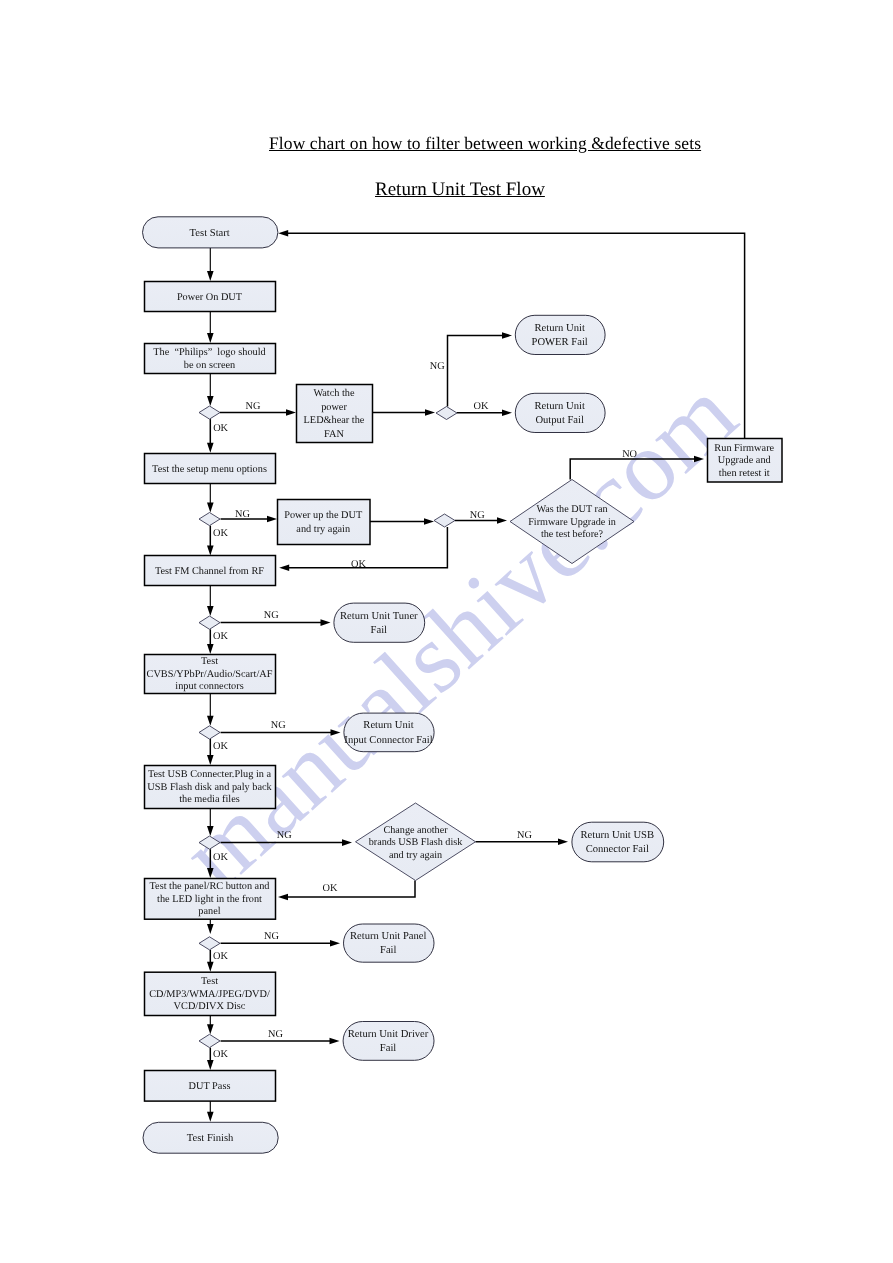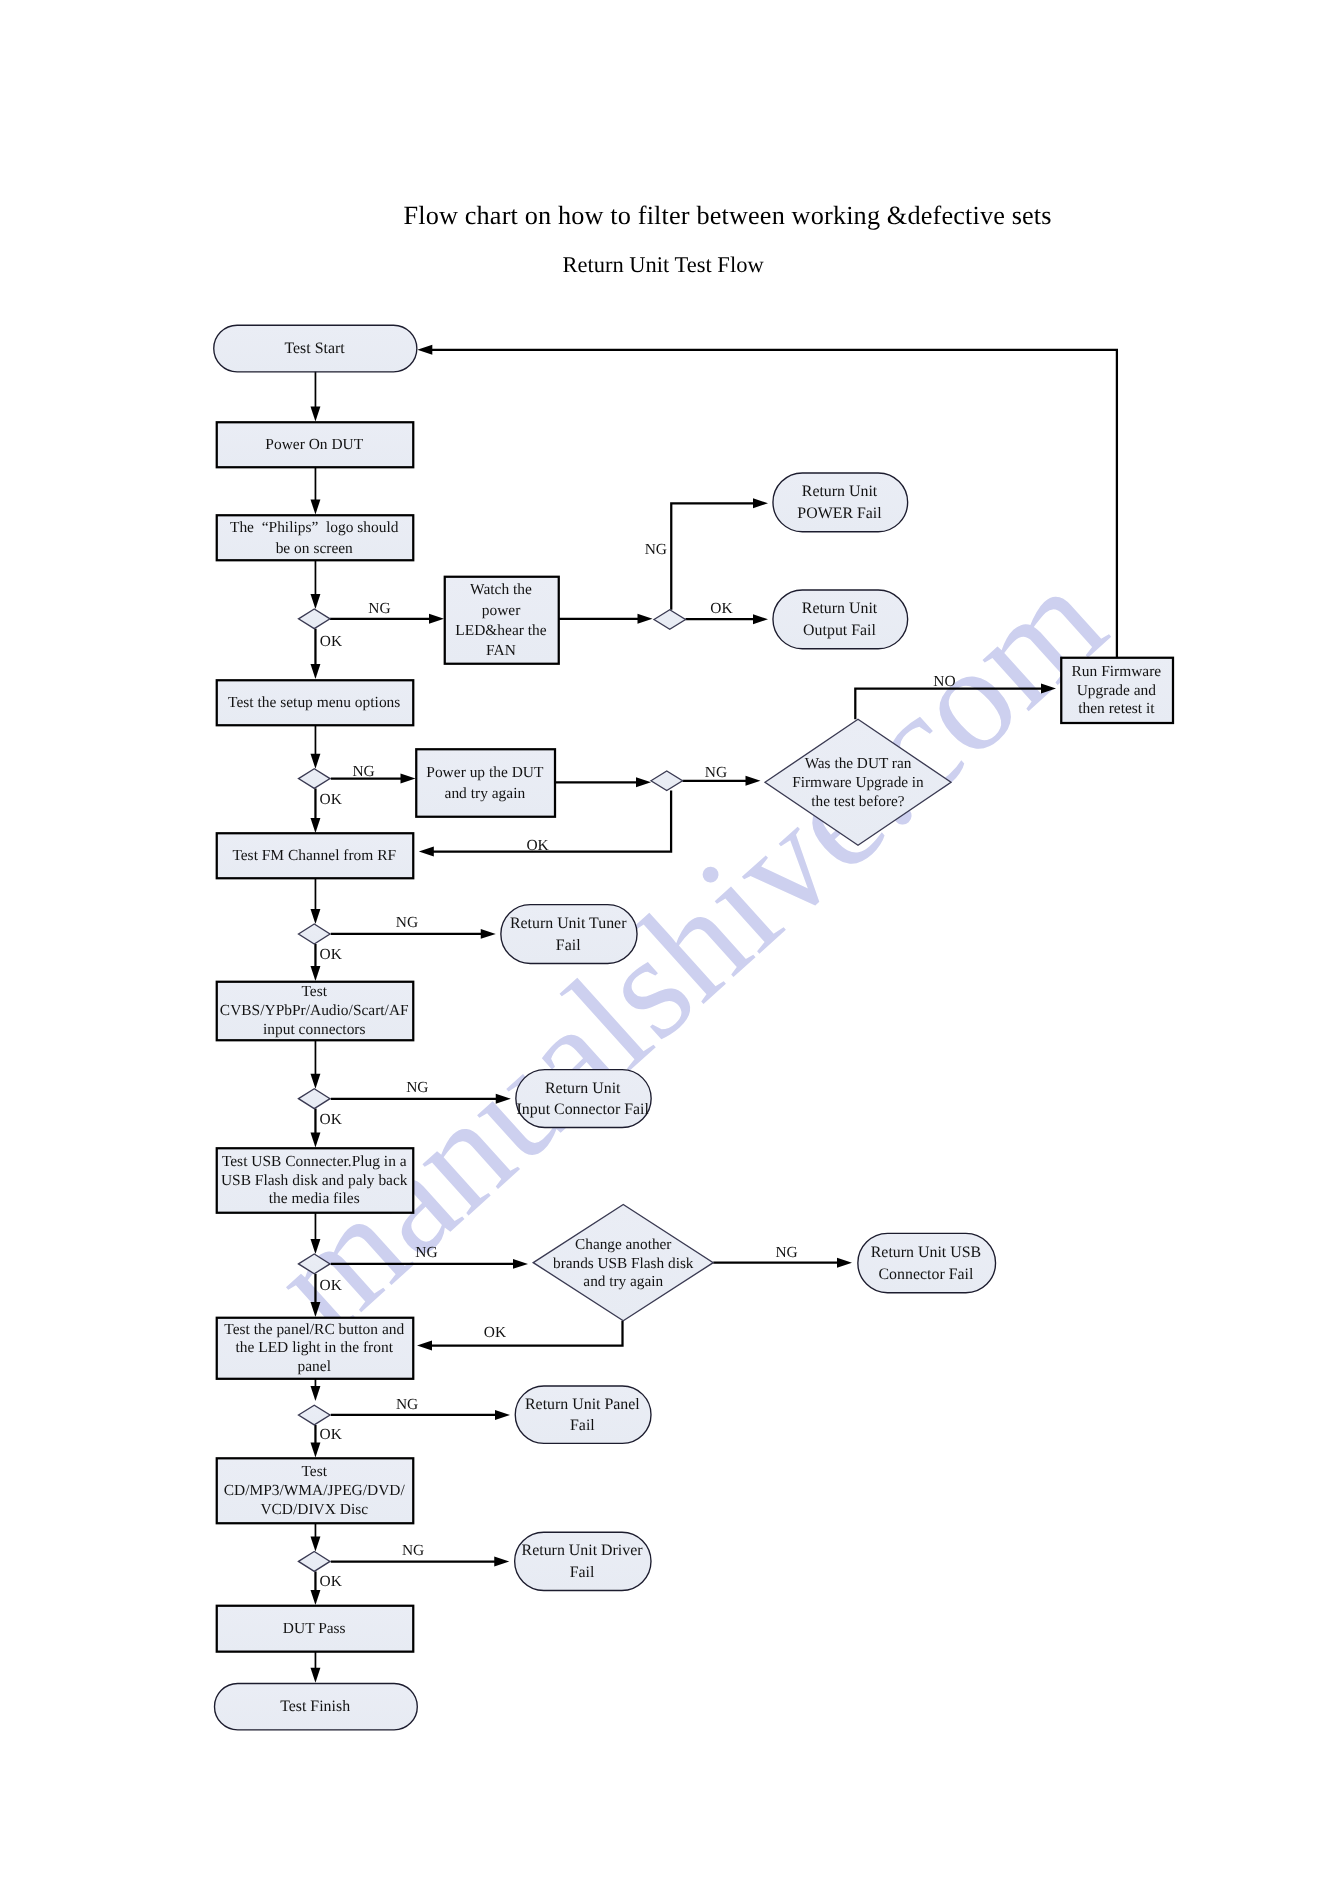--- a/index.html
+++ b/index.html
@@ -1,21 +1,21 @@
 <!DOCTYPE html>
 <html><head>
 <meta charset="utf-8">
 <style>
   html,body{margin:0;padding:0;background:#ffffff;}
   body{width:893px;height:1263px;position:relative;overflow:hidden;
        font-family:"Liberation Serif","DejaVu Serif",serif;-webkit-font-smoothing:antialiased;text-rendering:geometricPrecision;}
   #page{position:absolute;left:0;top:0;width:893px;height:1263px;}
-  .ttl{position:absolute;white-space:nowrap;color:#000;}
+  .ttl{position:absolute;white-space:nowrap;color:#000;text-decoration:underline;}
   #title{font-size:17.5px;left:269px;top:133px;letter-spacing:0.1px;}
-  #subtitle{font-size:15px;left:375px;top:169px;}
+  #subtitle{font-size:19px;left:375px;top:179px;}
   svg{position:absolute;left:0;top:0;}
   svg text{font-family:"Liberation Serif","DejaVu Serif",serif;fill:#121212;text-anchor:middle;}
   .wm{position:absolute;color:#cdd0ef;font-size:100px;font-family:"Liberation Serif",serif;
       white-space:nowrap;transform-origin:0 0;opacity:1;}
 </style>
 </head>
 <body>
 
 <div id="page">
   <div class="wm" style="left:159px;top:826px;transform:rotate(-42deg);">manualshive.com</div>

